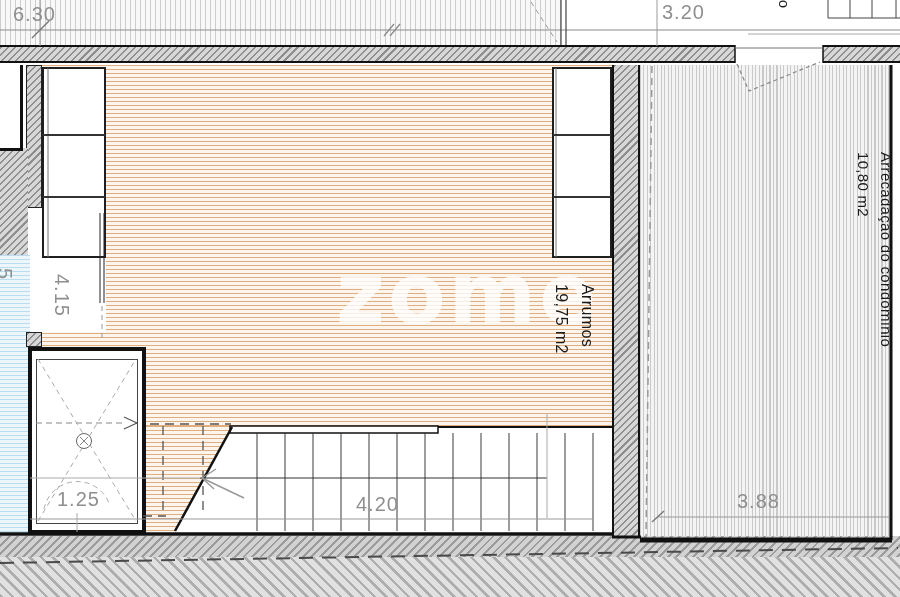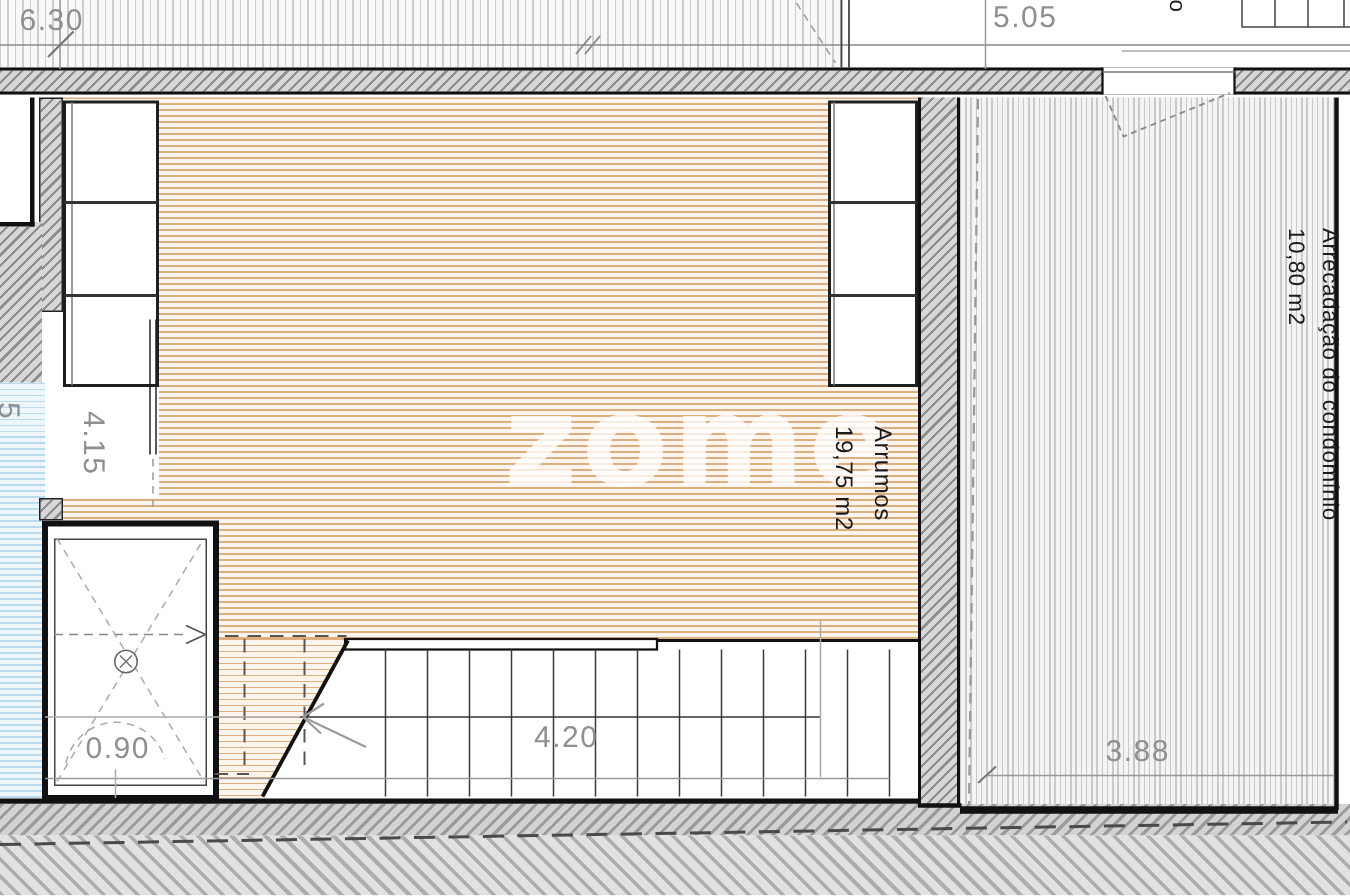--- a/index.html
+++ b/index.html
@@ -135,25 +135,25 @@
 
     <line x1="48" y1="68" x2="48" y2="257" stroke="#777" stroke-width="1"></line>
     <line x1="43" y1="135" x2="105" y2="135" stroke="#333" stroke-width="2"></line>
     <line x1="43" y1="197" x2="105" y2="197" stroke="#333" stroke-width="2"></line>
     <line x1="556" y1="68" x2="556" y2="257" stroke="#777" stroke-width="1"></line>
     <line x1="553" y1="135" x2="611" y2="135" stroke="#333" stroke-width="2"></line>
     <line x1="553" y1="197" x2="611" y2="197" stroke="#333" stroke-width="2"></line>
   </svg>
 
   <div class="abs dim" style="left:13px;top:3px;">6.30</div>
-  <div class="abs dim" style="left:662px;top:1px;">5.05</div>
+  <div class="abs dim" style="left:662px;top:1px;">3.20</div>
   <div class="abs dim vtext" style="left:50px;top:274px;">4.15</div>
-  <div class="abs dim" style="left:356px;top:481px;">4.20</div>
+  <div class="abs dim" style="left:356px;top:493px;">4.20</div>
   <div class="abs dim" style="left:737px;top:490px;">3.88</div>
-  <div class="abs dim" style="left:57px;top:488px;">0.90</div>
+  <div class="abs dim" style="left:57px;top:488px;">1.25</div>
   <div class="abs dim vtext" style="left:-7px;top:268px;">5</div>
 
   <div class="abs vtext room-label" style="left:548px;top:284px;">
     <div>Arrumos</div>
     <div>19,75 m2</div>
   </div>
   <div class="abs vtext room-label-sm" style="left:852px;top:152px;">
     <div>Arrecadação do condomínio</div>
     <div>10,80 m2</div>
   </div>

